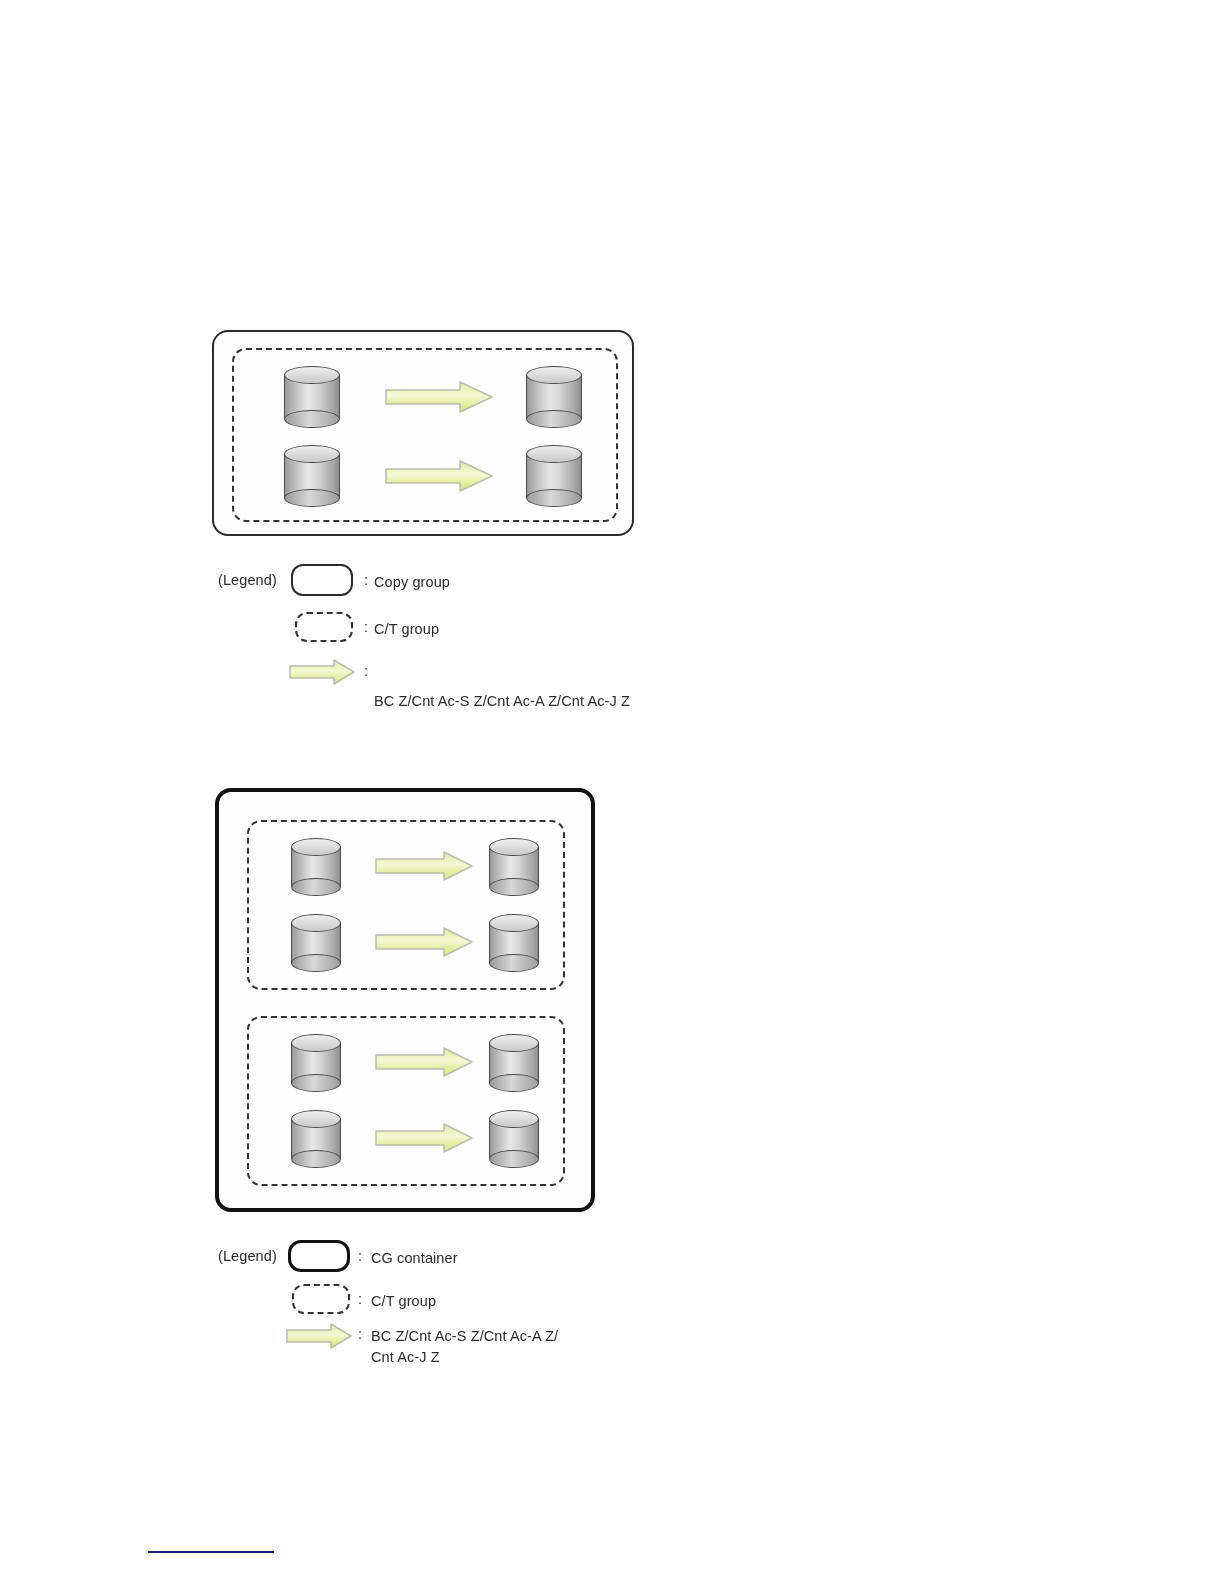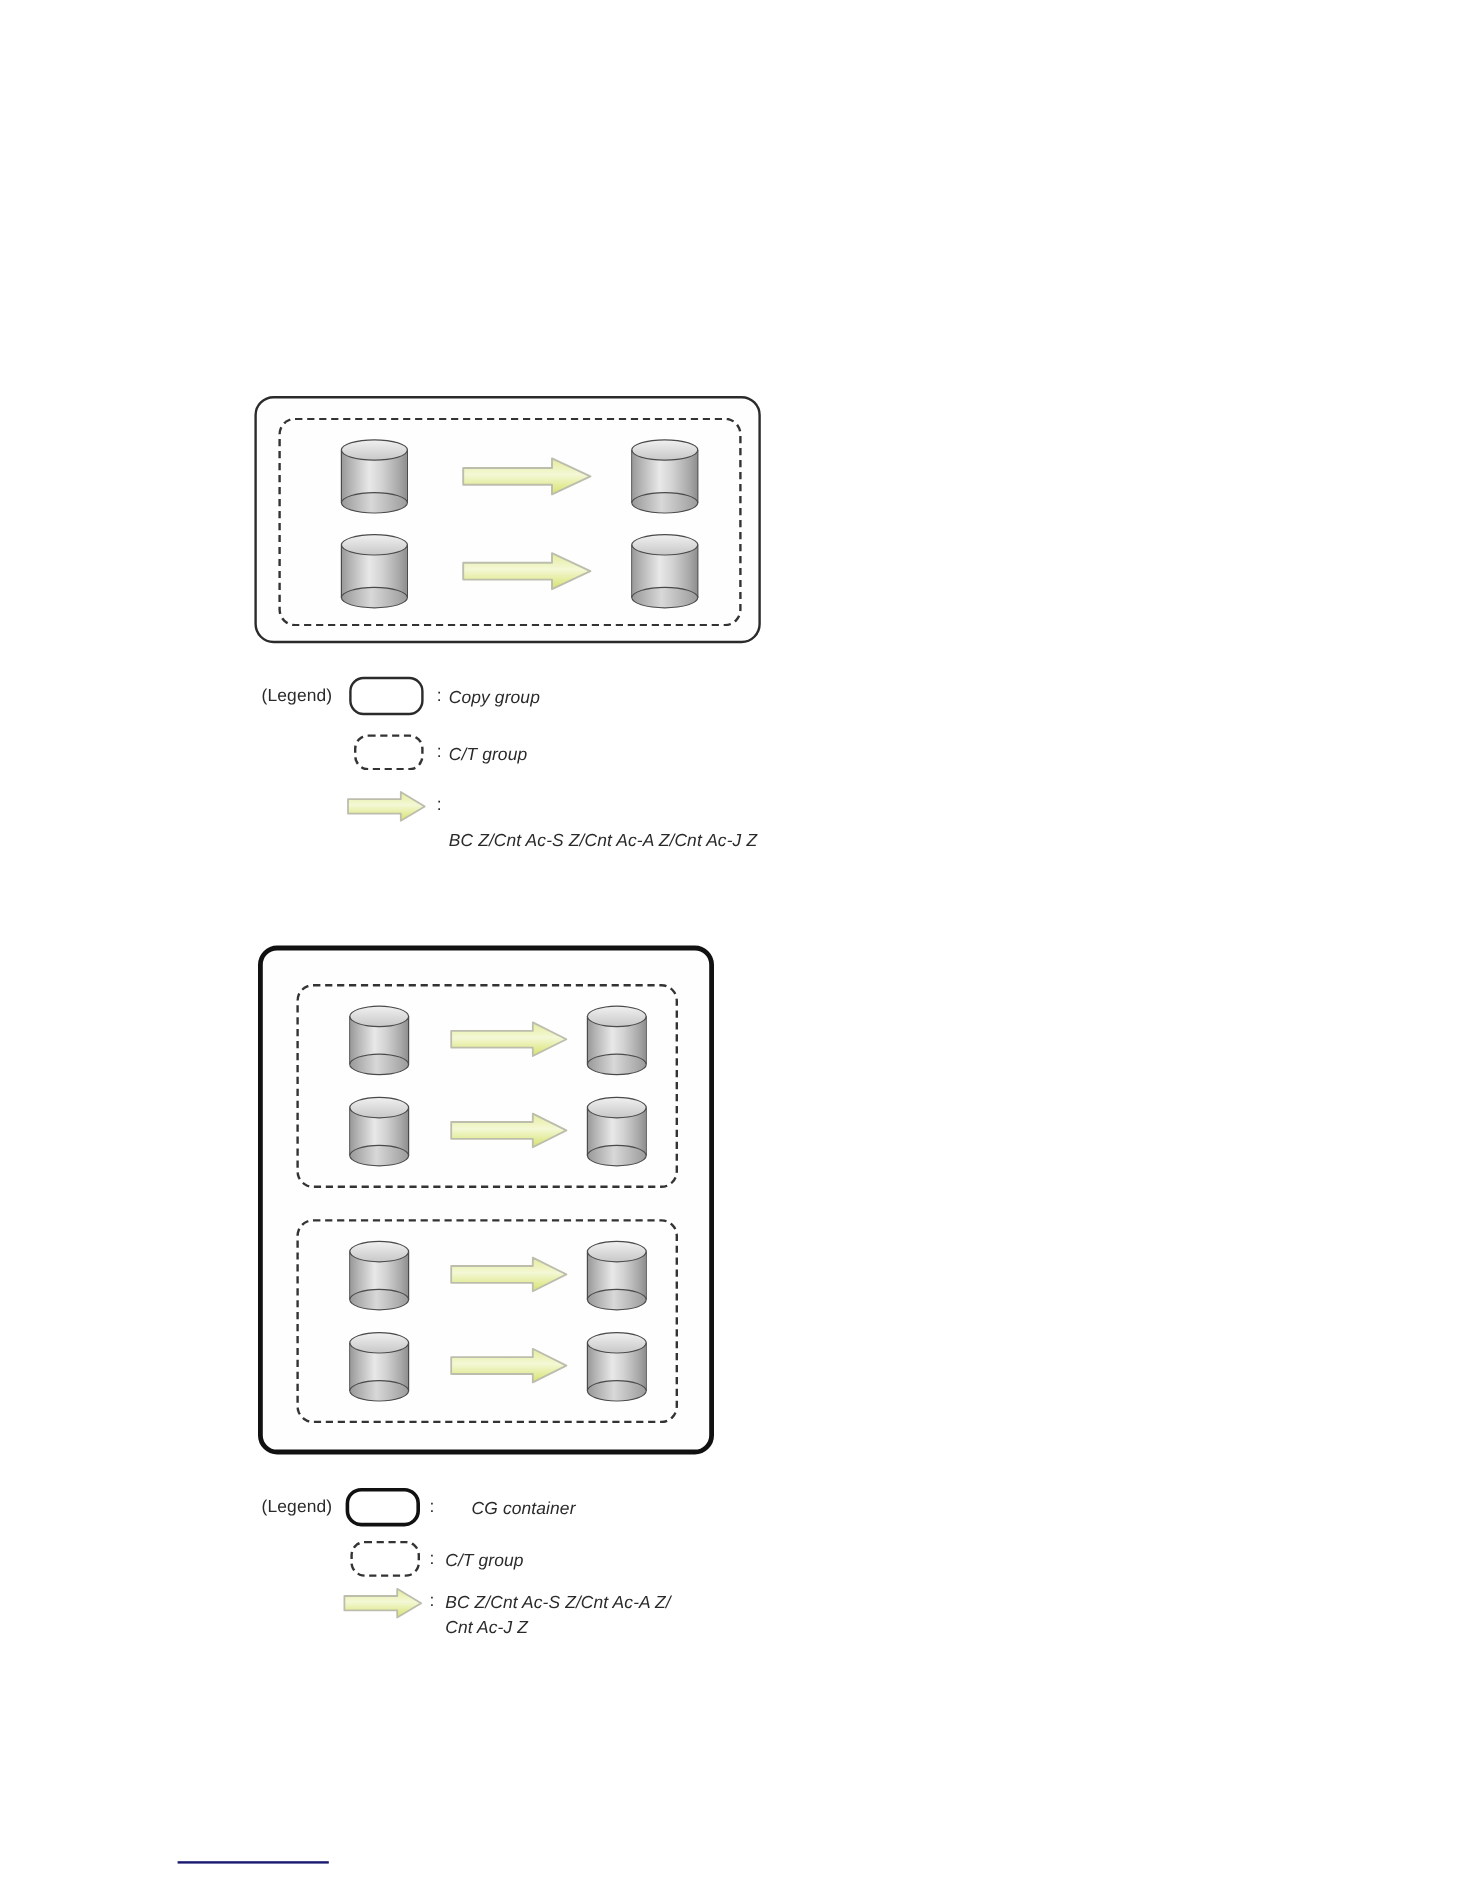--- a/index.html
+++ b/index.html
@@ -88,21 +88,20 @@
     white-space: nowrap;
     letter-spacing: 0.1px;
   }
   .legend-text {
     position: absolute;
     font-size: 14.5px;
     color: #2a2a2a;
     white-space: pre-line;
     line-height: 1.45;
     letter-spacing: 0.1px;
-    font-style: italic;
   }
   .legend-colon {
     position: absolute;
     font-size: 14.5px;
     color: #2a2a2a;
   }
   .legend-swatch-solid {
     position: absolute;
     border: 2px solid #2b2b2b;
     border-radius: 12px;
@@ -274,21 +273,21 @@
       </div>
     </div>
   </div>
 
   <div class="abs" style="left:0; top:0; width:100%; height:100%;">
 
     <div class="legend-label" style="left:218px; top:1248px;">(Legend)</div>
 
     <div class="legend-swatch-solid-thick" style="left:288px; top:1240px; width:62px; height:32px;"></div>
     <div class="legend-colon" style="left:358px; top:1248px;">:</div>
-    <div class="legend-text" style="left:393px; top:1248px;">CG container</div>
+    <div class="legend-text" style="left:371px; top:1248px;">CG container</div>
 
     <div class="legend-swatch-dashed" style="left:292px; top:1284px; width:58px; height:30px;"></div>
     <div class="legend-colon" style="left:358px; top:1291px;">:</div>
     <div class="legend-text" style="left:371px; top:1291px;">C/T group</div>
 
     <div class="block-arrow" style="left:285px; top:1322px; width:68px; height:28px;">
       <svg viewBox="0 0 68 28" preserveAspectRatio="none">
         <path d="M2,8 L46,8 L46,2 L66,14 L46,26 L46,20 L2,20 Z" fill="url(#ag1)" stroke="#bdbdae" stroke-width="1.5" stroke-linejoin="round"></path>
       </svg>
     </div>

